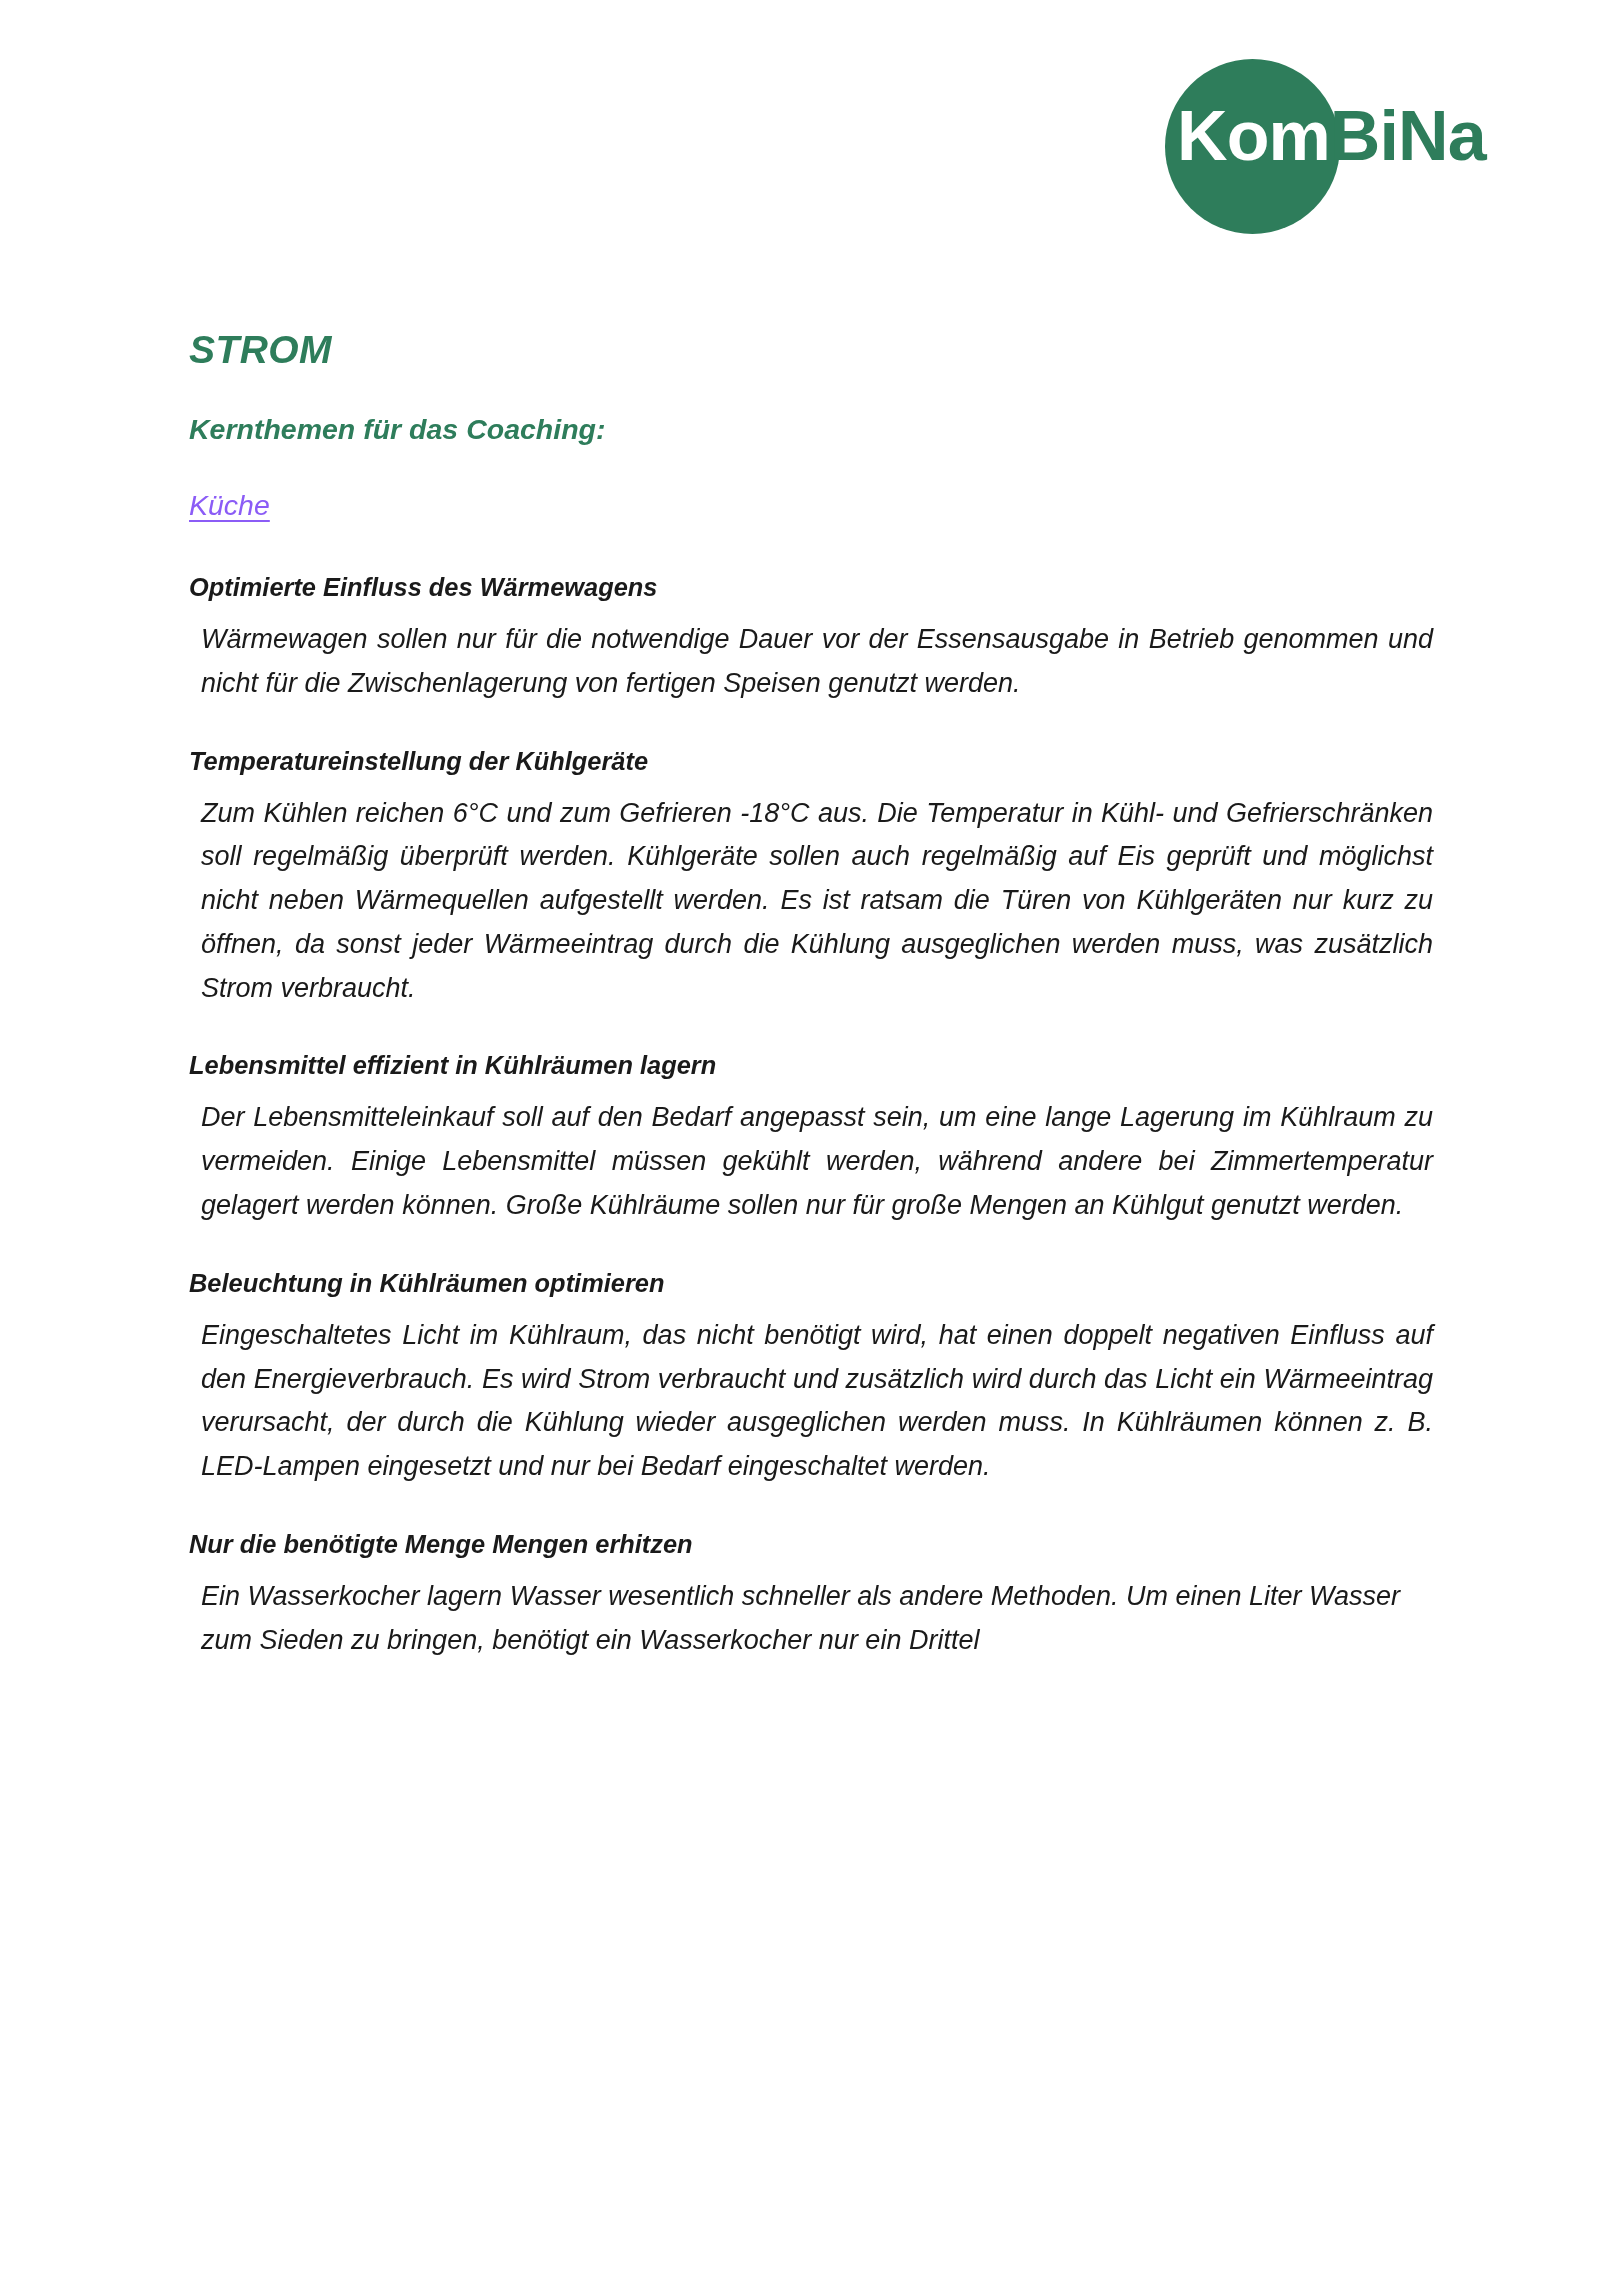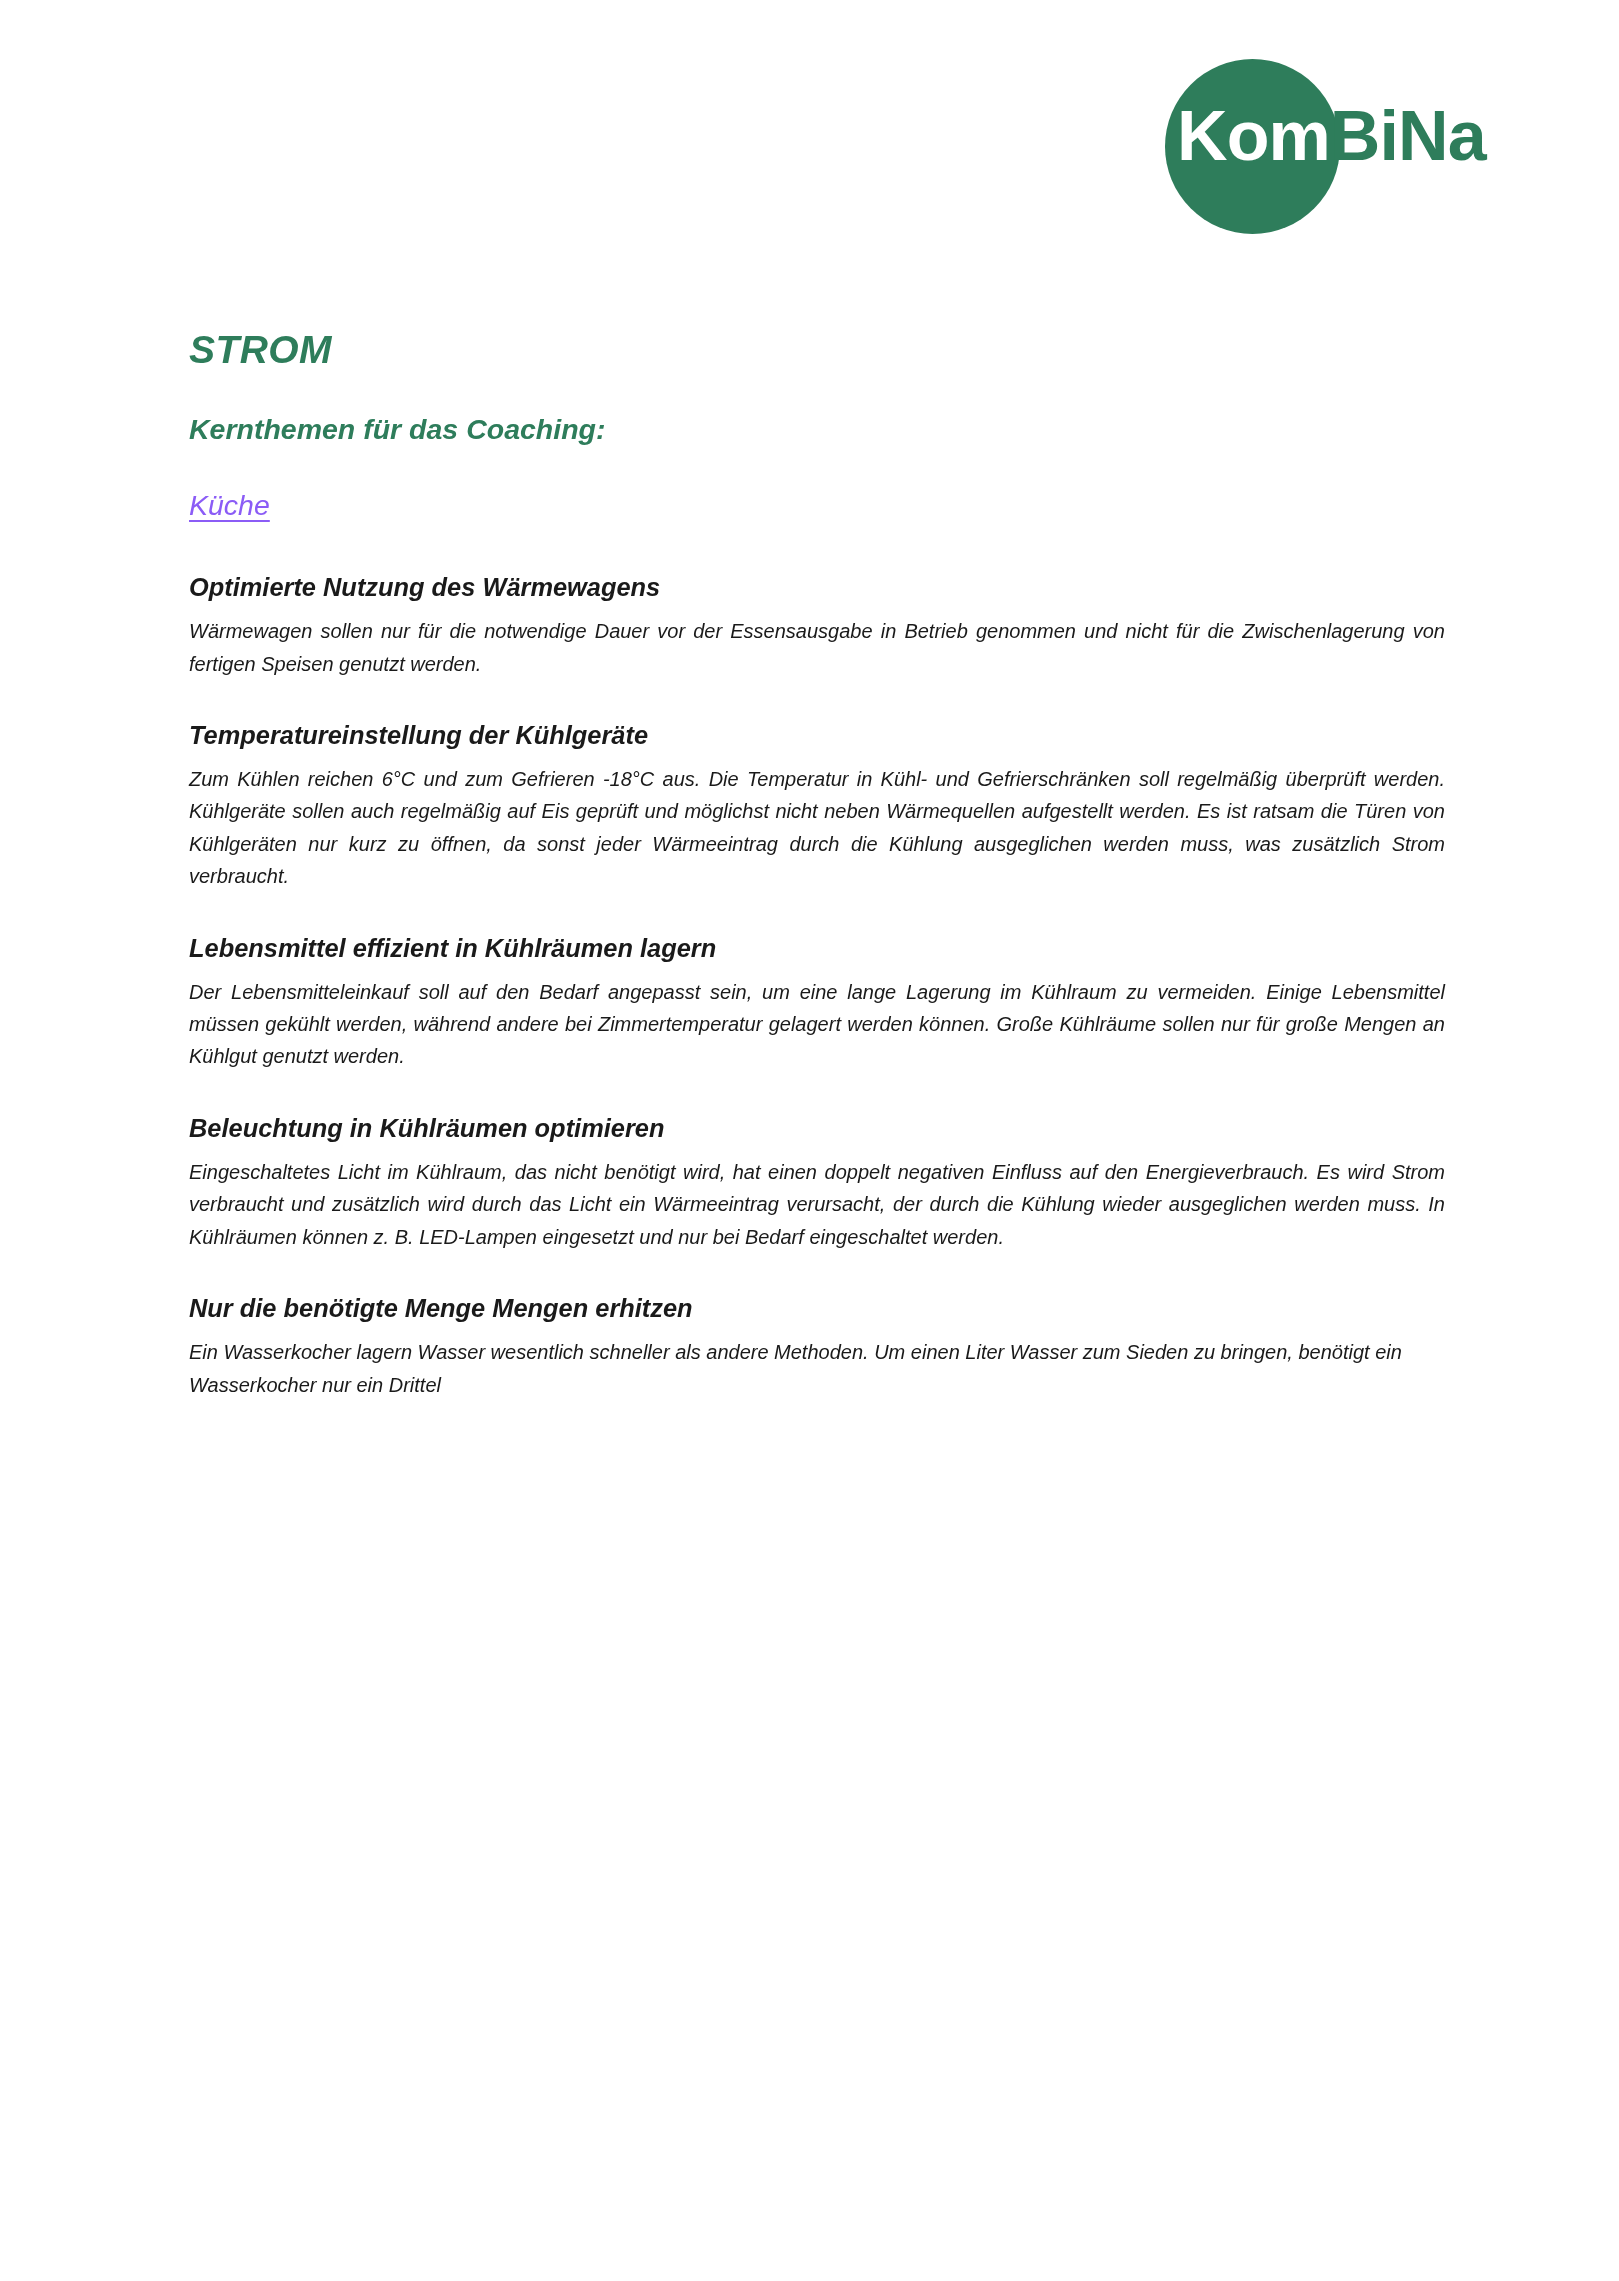--- a/index.html
+++ b/index.html
@@ -97,24 +97,24 @@
   }
   .block-heading {
     color: #1a1a1a;
     font-size: 25.4px;
     font-weight: bold;
     margin: 0 0 9px 0;
     line-height: 1.5;
   }
   .block-body {
     color: #1a1a1a;
-    font-size: 20px;
+    font-size: 27px;
     font-weight: normal;
     line-height: 1.62;
-    margin: 0;
+    margin: 12px;
     text-align: justify;
     text-justify: inter-word;
     hyphens: manual;
   }
   .block:last-child .block-body { text-align: left; }
 </style>
 </head>
 <body>
 
 <div class="page">
@@ -128,21 +128,21 @@
 
     <h1 class="doc-title">STROM</h1>
 
     <h2 class="doc-subtitle">Kernthemen für das Coaching:</h2>
 
     <div>
       <h3 class="section-link">Küche</h3>
     </div>
 
     <div class="block">
-      <p class="block-heading">Optimierte Nutzung des Wärmewagens</p>
+      <p class="block-heading">Optimierte Einfluss des Wärmewagens</p>
       <p class="block-body">Wärmewagen sollen nur für die notwendige Dauer vor der Essensausgabe in Betrieb genommen und nicht für die Zwischenlagerung von fertigen Speisen genutzt werden.</p>
     </div>
 
     <div class="block">
       <p class="block-heading">Temperatureinstellung der Kühlgeräte</p>
       <p class="block-body">Zum Kühlen reichen 6°C und zum Gefrieren -18°C aus. Die Temperatur in Kühl- und Gefrierschränken soll regelmäßig überprüft werden. Kühlgeräte sollen auch regelmäßig auf Eis geprüft und möglichst nicht neben Wärmequellen aufgestellt werden. Es ist ratsam die Türen von Kühlgeräten nur kurz zu öffnen, da sonst jeder Wärmeeintrag durch die Kühlung ausgeglichen werden muss, was zusätzlich Strom verbraucht.</p>
     </div>
 
     <div class="block">
       <p class="block-heading">Lebensmittel effizient in Kühlräumen lagern</p>

